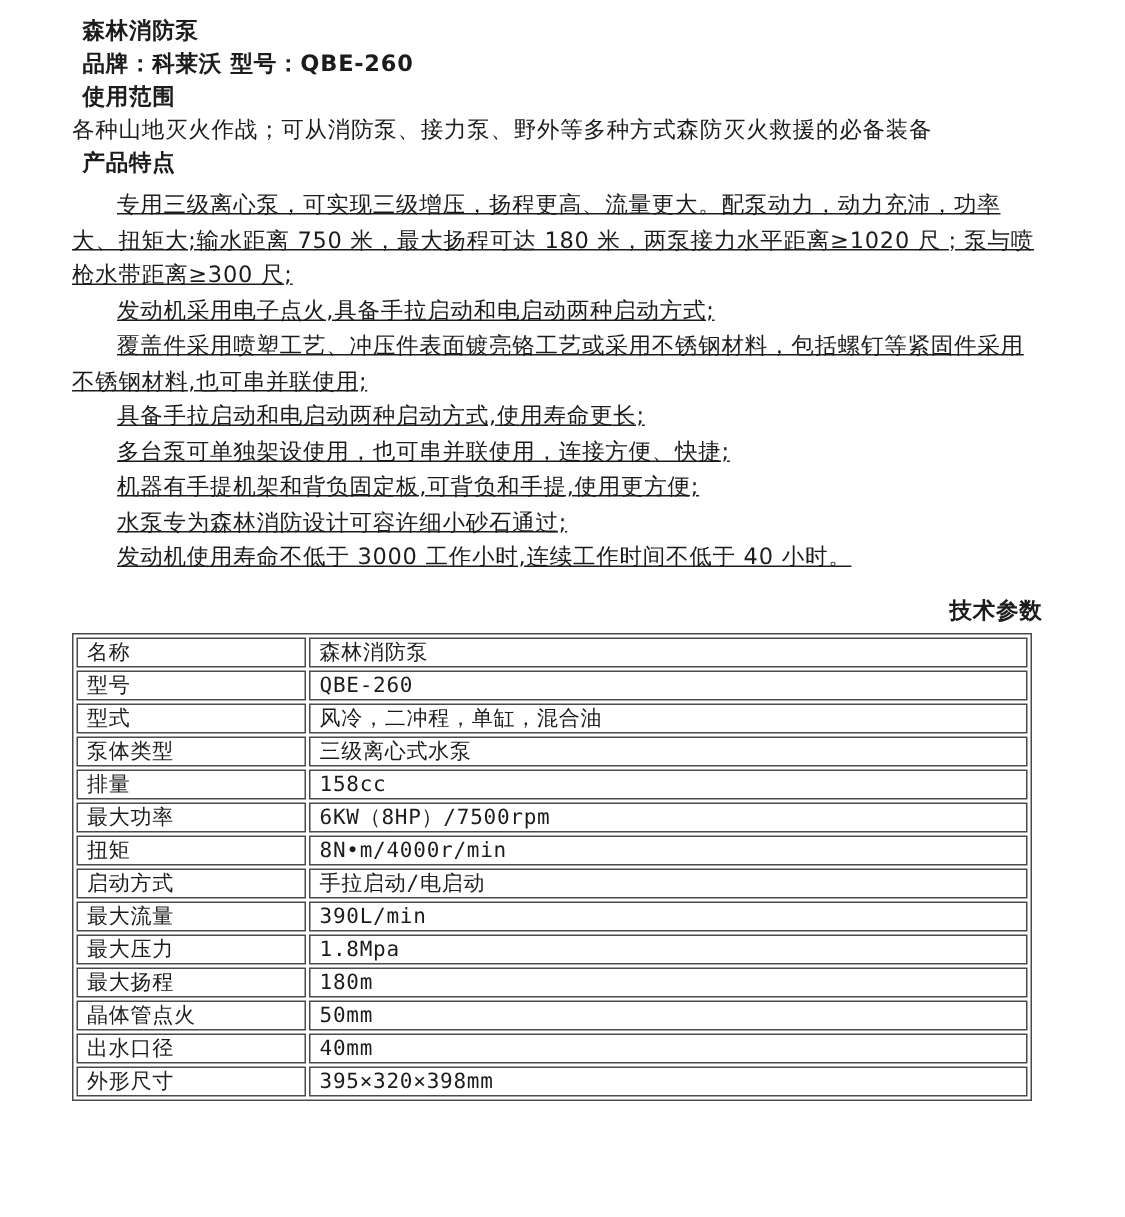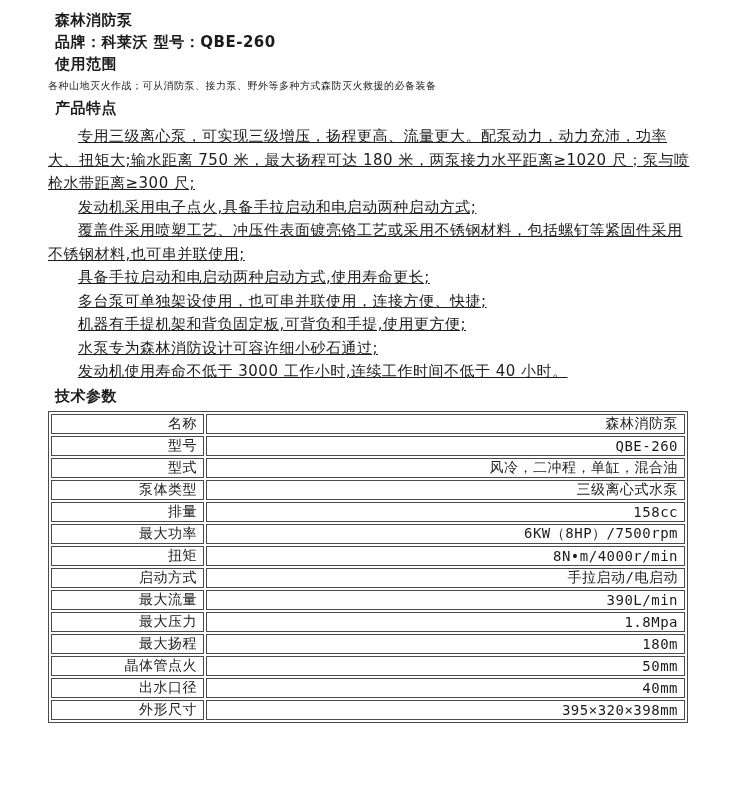--- a/index.html
+++ b/index.html
@@ -20,57 +20,57 @@
   }
   .heading {
     font-size: 15px;
     font-weight: bold;
     line-height: 22px;
     margin: 0 0 0 7px;
     letter-spacing: 0.5px;
     white-space: nowrap;
   }
   .body-line {
-    font-size: 10px;
+    font-size: 15px;
     line-height: 22px;
     margin: 0;
     letter-spacing: 0.5px;
   }
   #features-list {
     margin-top: 6px;
   }
   .feature {
     margin: 0;
     font-size: 15px;
     line-height: 23.5px;
     letter-spacing: 0.5px;
     text-indent: 2em;
     text-decoration: underline;
   }
   .heading.specs {
-    margin-top: 1px;
+    margin-top: 12px;
+    text-align: right;
   }
   table.specs {
     margin-top: 4px;
     width: 640px;
     border: 1px solid #4a4a4a;
     border-spacing: 2px;
     border-collapse: separate;
     table-layout: fixed;
   }
   table.specs td {
     border: 1px solid #4a4a4a;
     height: 20px;
     font-size: 14px;
     padding: 0 6px;
     vertical-align: middle;
     overflow: hidden;
     white-space: nowrap;
     box-sizing: border-box;
-    text-align: right;
   }
   table.specs td.label {
     width: 153px;
     letter-spacing: 0.5px;
   }
   table.specs td.value {
     font-family: "DejaVu Sans Mono", "Liberation Mono", monospace;
     letter-spacing: 0.5px;
   }
 </style>

